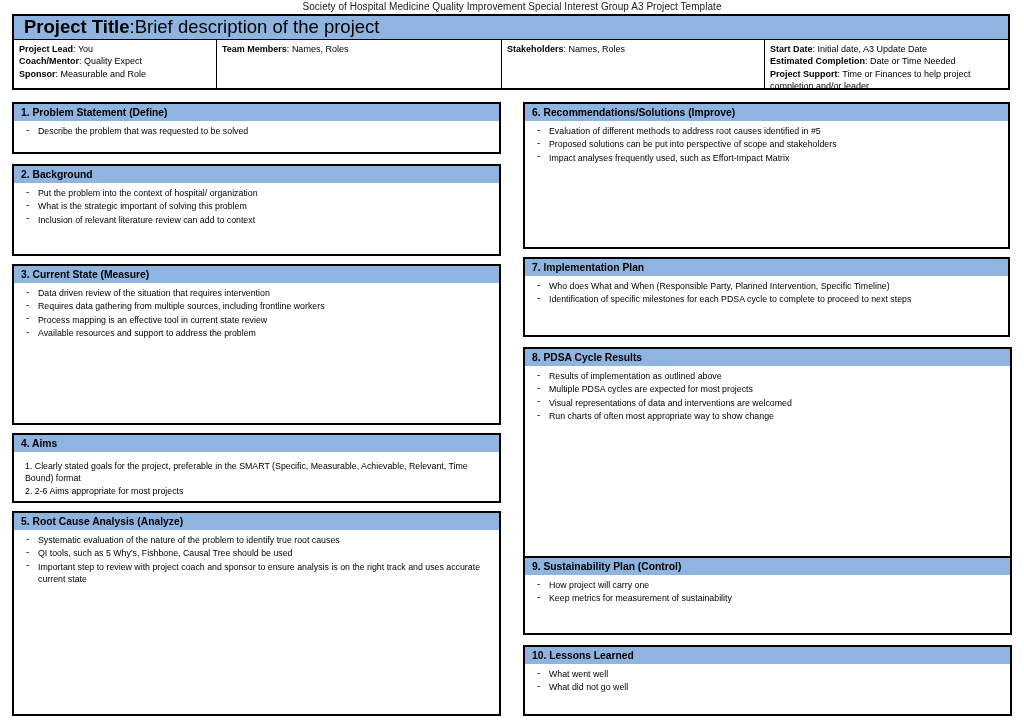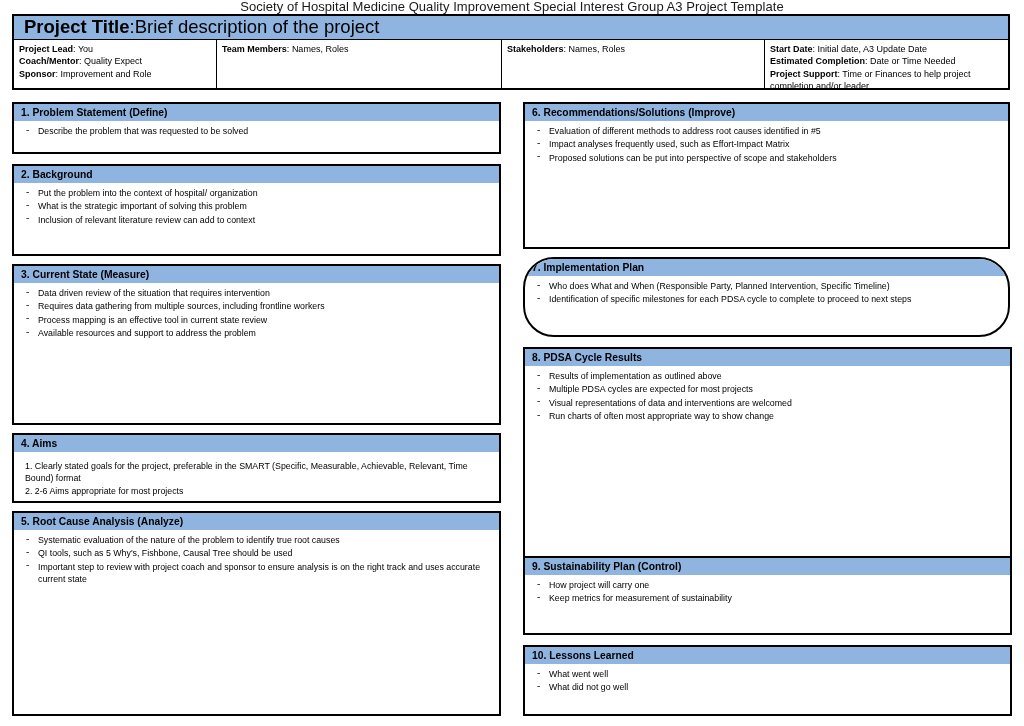--- a/index.html
+++ b/index.html
@@ -21,21 +21,21 @@
     background: #ffffff;
   }
 
   
   .doc-caption {
     position: absolute;
     top: 1px;
     left: 0;
     width: 1024px;
     text-align: center;
-    font-size: 13px;
+    font-size: 10px;
     line-height: 11px;
     color: #1a1a1a;
     letter-spacing: 0.05px;
   }
 
   
   .title-block {
     position: absolute;
     left: 12px;
     top: 14px;
@@ -141,21 +141,21 @@
 
   
   #sec1 { left: 12px;  top: 102px; width: 489px; height: 52px; }
   #sec2 { left: 12px;  top: 164px; width: 489px; height: 92px; }
   #sec3 { left: 12px;  top: 264px; width: 489px; height: 161px; }
   #sec4 { left: 12px;  top: 433px; width: 489px; height: 70px; }
   #sec5 { left: 12px;  top: 511px; width: 489px; height: 205px; }
 
   
   #sec6  { left: 523px; top: 102px; width: 487px; height: 147px; }
-  #sec7  { left: 523px; top: 257px; width: 487px; height: 80px; border-radius: 31px; }
+  #sec7  { left: 523px; top: 257px; width: 487px; height: 80px; }
   #sec8  { left: 523px; top: 347px; width: 489px; height: 228px; }
   #sec9  { left: 523px; top: 556px; width: 489px; height: 79px; }
   #sec10 { left: 523px; top: 645px; width: 489px; height: 71px; }
 </style>
 </head>
 <body>
 
 <div class="page">
 
   <div class="doc-caption">Society of Hospital Medicine Quality Improvement Special Interest Group A3 Project Template</div>
@@ -164,21 +164,21 @@
     <div class="title-bar">
       <span class="t-strong">Project Title</span>
         <span class="t-rest">: </span>
         <span class="t-rest">Brief description of the project</span>
     </div>
     <div class="meta-row">
 
       <div class="meta-cell m1">
         <div class="meta-line"><span class="lbl">Project Lead</span>: <span>You</span></div>
         <div class="meta-line"><span class="lbl">Coach/Mentor</span>: <span>Quality Expect</span></div>
-        <div class="meta-line"><span class="lbl">Sponsor</span>: <span>Improvement and Role</span></div>
+        <div class="meta-line"><span class="lbl">Sponsor</span>: <span>Measurable and Role</span></div>
       </div>
 
       <div class="meta-cell m2">
         <div class="meta-line"><span class="lbl">Team Members</span>: <span>Names, Roles</span></div>
       </div>
 
       <div class="meta-cell m3">
         <div class="meta-line"><span class="lbl">Stakeholders</span>: <span>Names, Roles</span></div>
       </div>
 
@@ -242,22 +242,22 @@
         <li>Important step to review with project coach and sponsor to ensure analysis is on the right track and uses accurate current state</li>
       </ul>
     </div>
   </div>
 
   <div class="sec" id="sec6">
     <div class="sec-head">6. Recommendations/Solutions (Improve)</div>
     <div class="sec-body">
       <ul class="bl">
         <li>Evaluation of different methods to address root causes identified in #5</li>
+        <li>Proposed solutions can be put into perspective of scope and stakeholders</li>
         <li>Impact analyses frequently used, such as  Effort-Impact Matrix</li>
-        <li>Proposed solutions can be put into perspective of scope and stakeholders</li>
       </ul>
     </div>
   </div>
 
   <div class="sec" id="sec7">
     <div class="sec-head">7. Implementation Plan</div>
     <div class="sec-body">
       <ul class="bl">
         <li>Who does What and When (Responsible Party, Planned Intervention, Specific Timeline)</li>
         <li>Identification of specific milestones for each PDSA cycle to complete to proceed to next steps</li>

